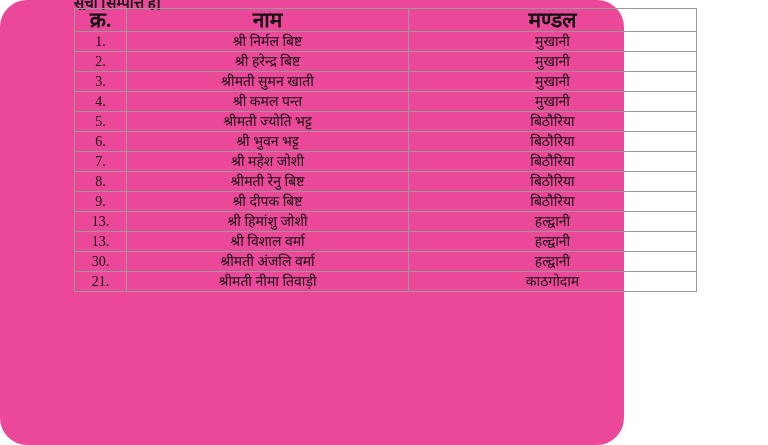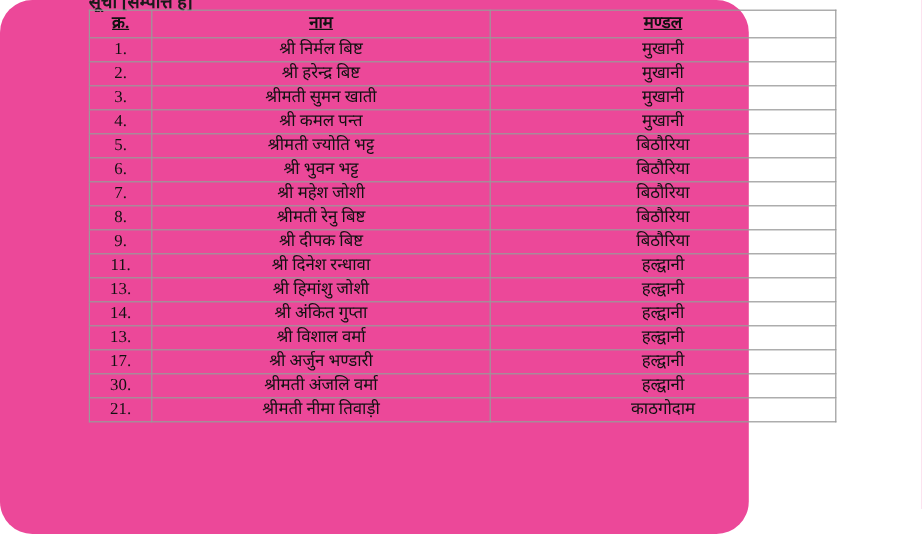--- a/index.html
+++ b/index.html
@@ -53,24 +53,23 @@
     height: 19px;
     line-height: 19px;
     font-size: 14px;
     text-align: center;
     vertical-align: middle;
     white-space: nowrap;
     overflow: hidden;
   }
   table.list-table th {
     font-weight: bold;
-    font-size: 14px;
+    font-size: 21px;
     height: 22px;
     line-height: 22px;
-    text-decoration: underline;
   }
   td.sn {
     font-size: 13px;
   }
   td.name, td.mandal {
     font-size: 14px;
   }
 </style>
 </head>
 <body>
@@ -132,42 +131,27 @@
         <td class="sn">8.</td>
         <td class="name">श्रीमती रेनु बिष्ट</td>
         <td class="mandal">बिठौरिया</td>
       </tr>
       <tr>
         <td class="sn">9.</td>
         <td class="name">श्री दीपक बिष्ट</td>
         <td class="mandal">बिठौरिया</td>
       </tr>
       <tr>
-        <td class="sn">11.</td>
-        <td class="name">श्री दिनेश रन्धावा</td>
-        <td class="mandal">हल्द्वानी</td>
-      </tr>
-      <tr>
         <td class="sn">13.</td>
         <td class="name">श्री हिमांशु जोशी</td>
         <td class="mandal">हल्द्वानी</td>
       </tr>
       <tr>
-        <td class="sn">14.</td>
-        <td class="name">श्री अंकित गुप्ता</td>
-        <td class="mandal">हल्द्वानी</td>
-      </tr>
-      <tr>
         <td class="sn">13.</td>
         <td class="name">श्री विशाल वर्मा</td>
-        <td class="mandal">हल्द्वानी</td>
-      </tr>
-      <tr>
-        <td class="sn">17.</td>
-        <td class="name">श्री अर्जुन भण्डारी</td>
         <td class="mandal">हल्द्वानी</td>
       </tr>
       <tr>
         <td class="sn">30.</td>
         <td class="name">श्रीमती अंजलि वर्मा</td>
         <td class="mandal">हल्द्वानी</td>
       </tr>
       <tr>
         <td class="sn">21.</td>
         <td class="name">श्रीमती नीमा तिवाड़ी</td>

